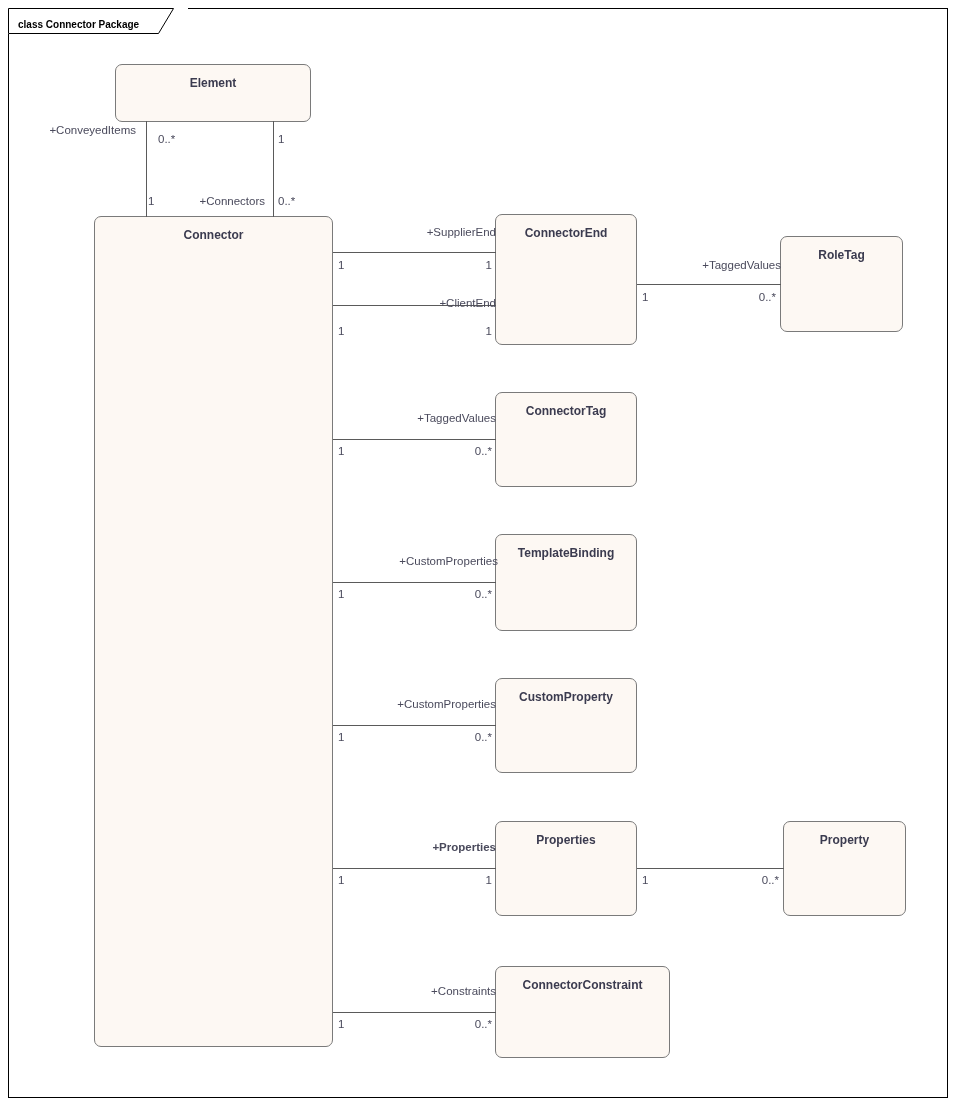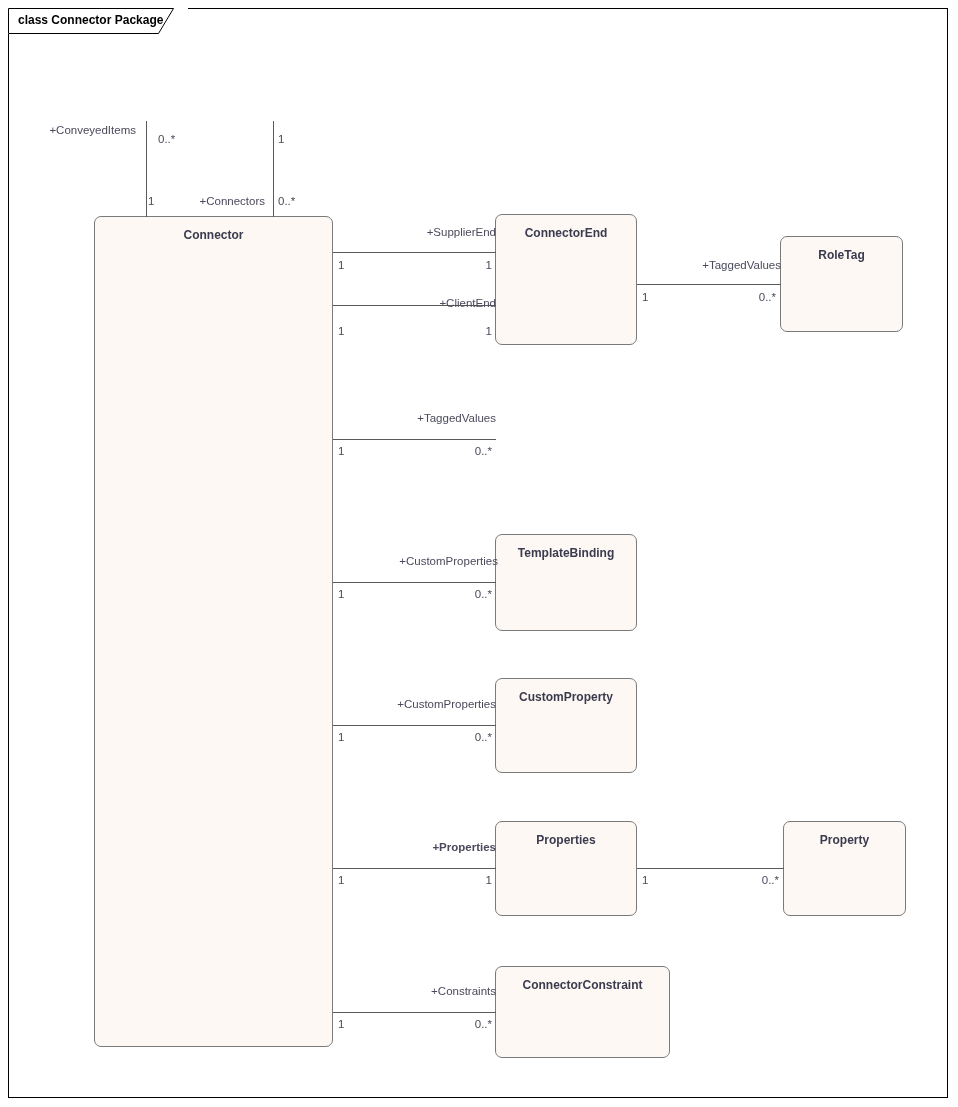--- a/index.html
+++ b/index.html
@@ -41,22 +41,22 @@
   .frame-tab .tab-shape {
     position: absolute;
     left: 0;
     top: 0;
     width: 180px;
     height: 26px;
   }
   .frame-tab .tab-label {
     position: absolute;
     left: 10px;
-    top: 5px;
-    font-size: 12px;
+    top: 11px;
+    font-size: 10px;
     font-weight: bold;
     color: #000000;
     white-space: nowrap;
     letter-spacing: 0px;
   }
   
   .klass {
     position: absolute;
     background: #fdf8f3;
     border: 1px solid #7a7a7a;
@@ -97,33 +97,39 @@
 
   <div class="frame"></div>
 
   <div class="frame-tab">
     <svg class="tab-shape" viewBox="0 0 180 26" preserveAspectRatio="none">
       <path d="M0.5,0.5 L165.5,0.5 L150.5,25.5 L0.5,25.5 Z" fill="#ffffff" stroke="#000000" stroke-width="1"></path>
     </svg>
     <div class="tab-label">class Connector Package</div>
   </div>
 
+  <div class="klass" style="left:115px; top:64px; width:196px; height:58px;">
+    <div class="kname">Element</div>
+  </div>
 
   <div class="klass" style="left:94px; top:216px; width:239px; height:831px;">
     <div class="kname">Connector</div>
   </div>
 
   <div class="klass" style="left:495px; top:214px; width:142px; height:131px;">
     <div class="kname">ConnectorEnd</div>
   </div>
 
   <div class="klass" style="left:780px; top:236px; width:123px; height:96px;">
     <div class="kname">RoleTag</div>
   </div>
 
+  <div class="klass" style="left:495px; top:392px; width:142px; height:95px;">
+    <div class="kname">ConnectorTag</div>
+  </div>
 
   <div class="klass" style="left:495px; top:534px; width:142px; height:97px;">
     <div class="kname">TemplateBinding</div>
   </div>
 
   <div class="klass" style="left:495px; top:678px; width:142px; height:95px;">
     <div class="kname">CustomProperty</div>
   </div>
 
   <div class="klass" style="left:495px; top:821px; width:142px; height:95px;">

